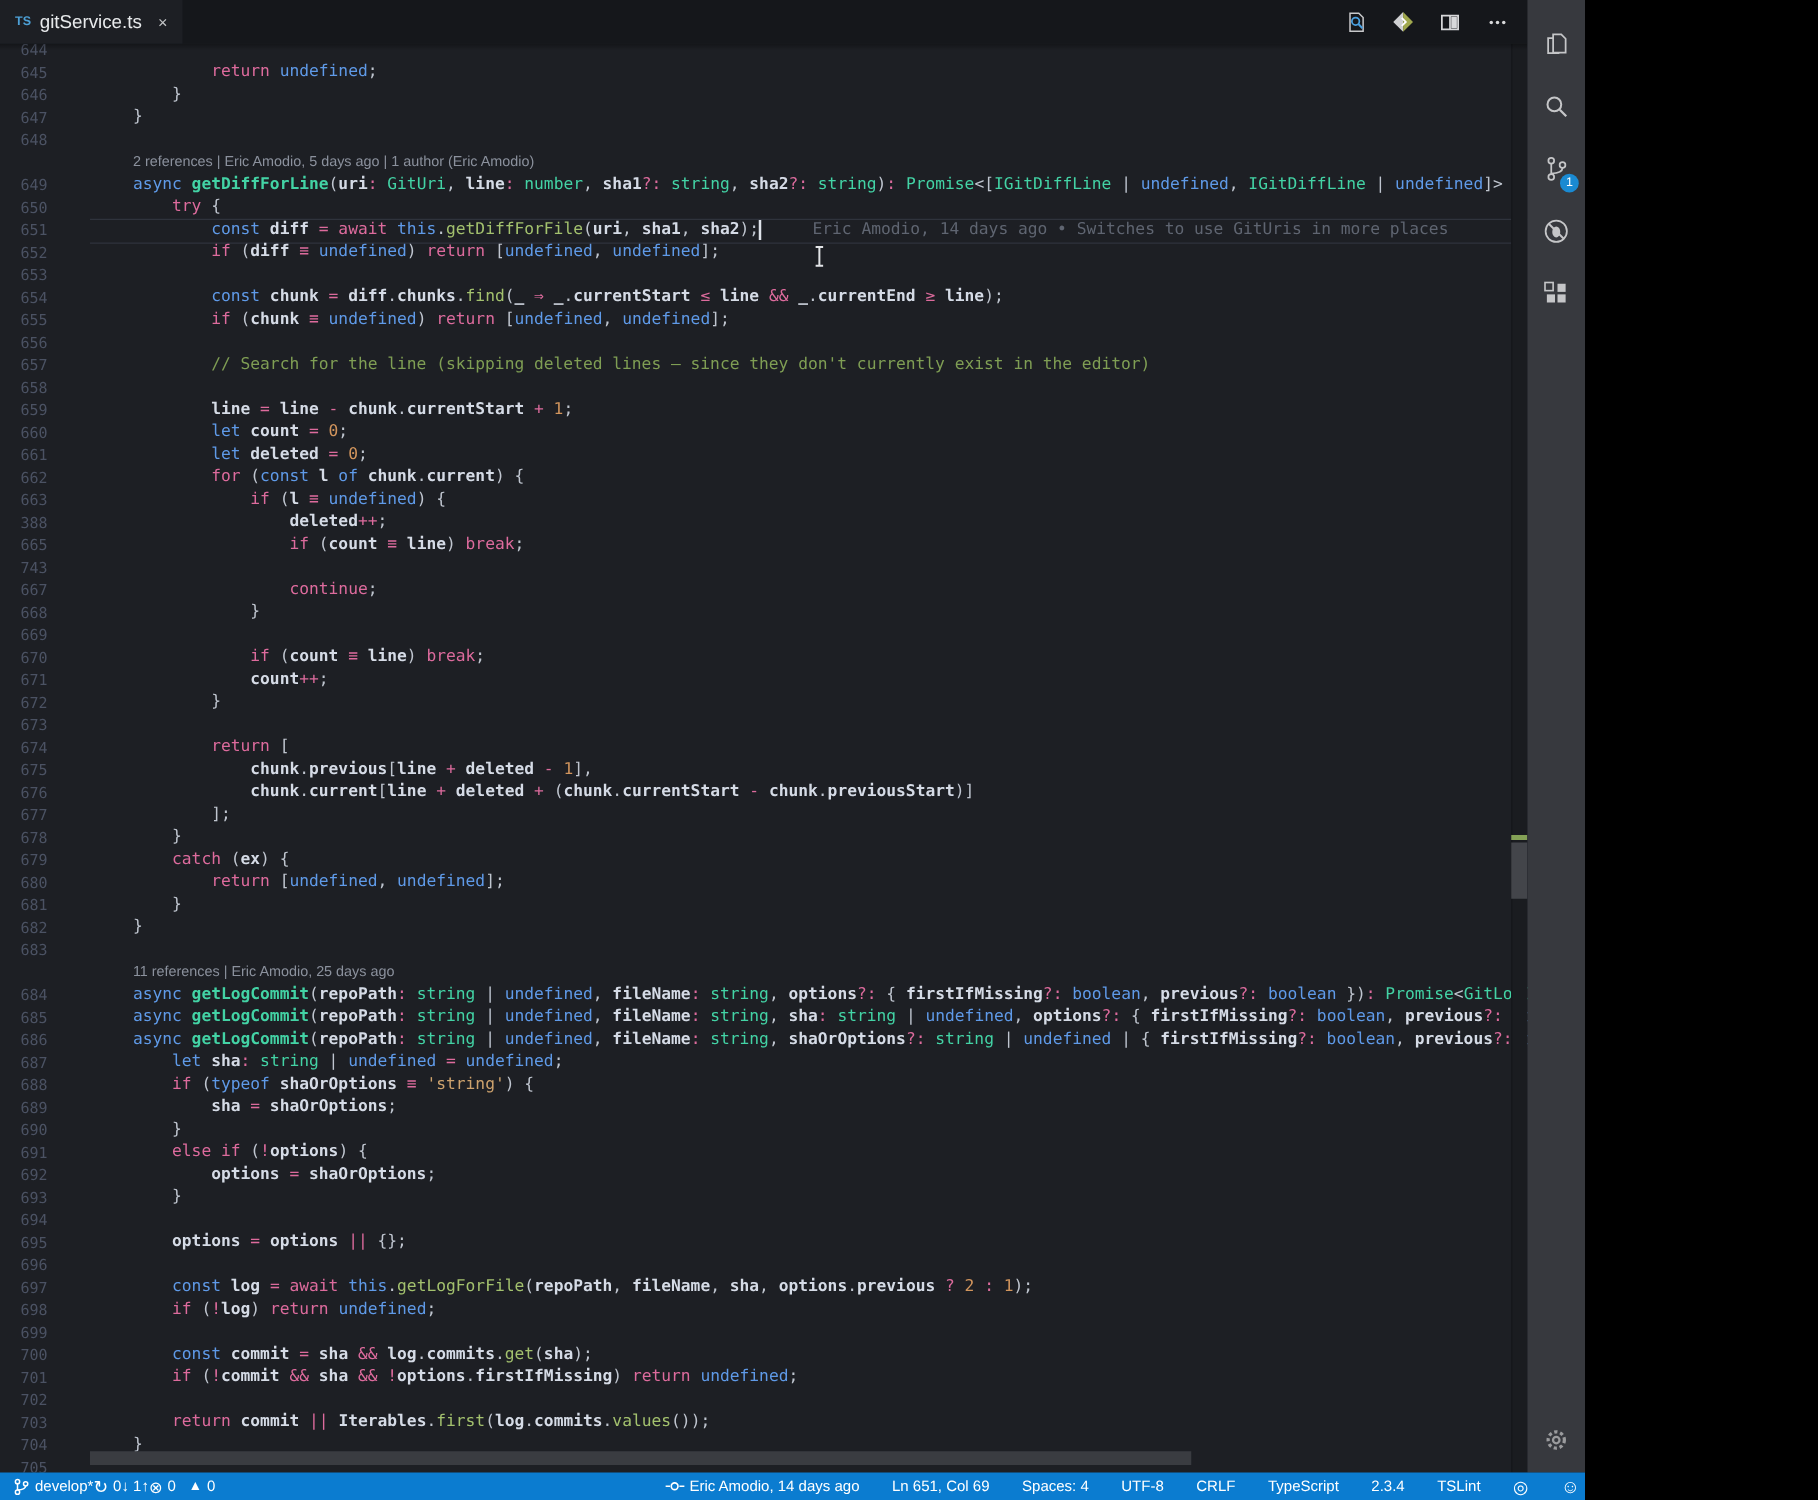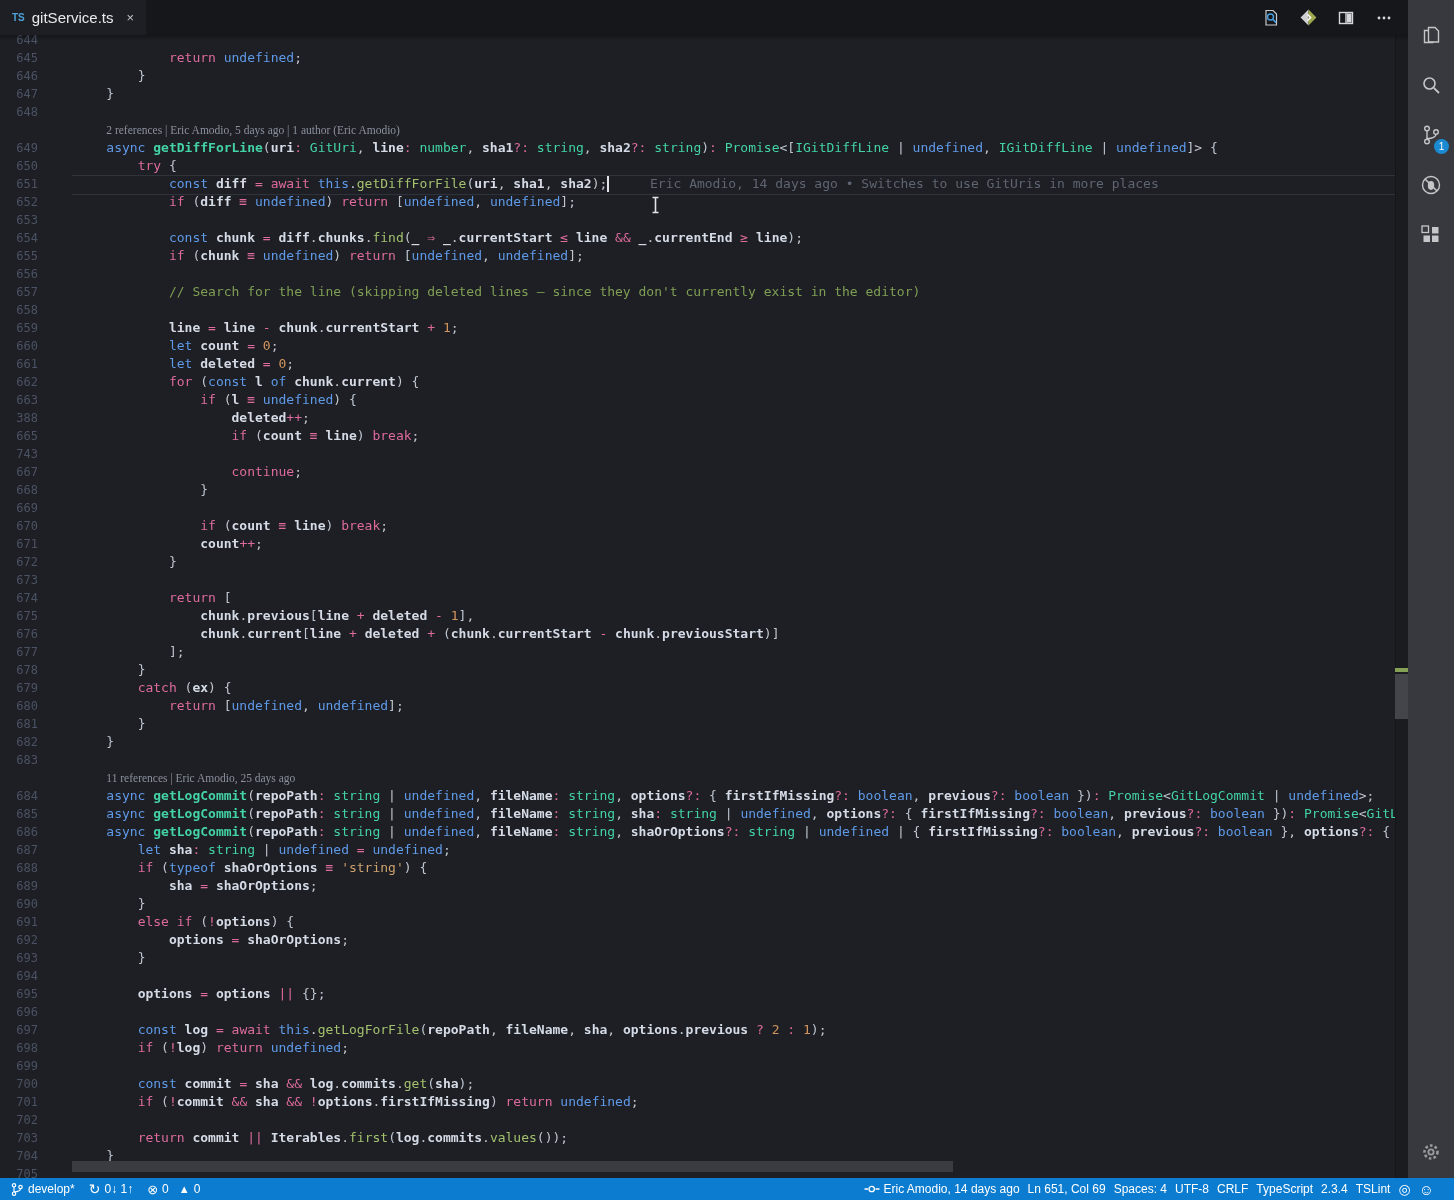--- a/index.html
+++ b/index.html
@@ -4,21 +4,21 @@
 <style>
   :root{
     --bg:#1d1f24; --tabstrip:#15171b; --tab:#1d1f24; --activity:#37393e;
     --status:#0b7cd0; --gutter:#4b5263; --kw:#5f9ae8; --ctrl:#dd6b9d;
     --type:#43d3a5; --method:#a3c16e; --ident:#d5dbe6; --punct:#bfc5cf;
     --num:#d2955d; --str:#cda26d; --comment:#7f9e54; --lens:#8b919d;
     --blame:#5f6571; --icon:#c5c6c8;
   }
   *{margin:0;padding:0;box-sizing:border-box}
   body{background:#000;font-family:"Liberation Sans",sans-serif}
-  .app{position:relative;width:1454px;height:1200px;background:var(--bg);overflow:hidden}
+  .app{position:relative;width:1268px;height:1200px;background:var(--bg);overflow:hidden}
 
   
   .activitybar{position:absolute;top:0;right:0;bottom:22px;width:46px;background:var(--activity);display:flex;flex-direction:column;align-items:center;padding-top:10px;z-index:6}
   .ab-icon{position:relative;width:44px;height:50px;display:flex;align-items:center;justify-content:center;cursor:pointer}
   .ab-badge{position:absolute;right:4px;bottom:6px;min-width:15px;height:15px;border-radius:50%;background:#1a8ad2;color:#fff;font-size:10px;line-height:15px;text-align:center;font-family:"Liberation Sans",sans-serif}
   .ab-gear{position:absolute;bottom:6px;left:0;width:46px;height:40px;display:flex;align-items:center;justify-content:center;cursor:pointer}
 
   
   .editor-col{position:absolute;top:0;left:0;right:46px;bottom:22px;background:var(--bg)}
 
@@ -32,39 +32,39 @@
   .ea-icon{display:flex;align-items:center;justify-content:center;width:20px;height:20px;cursor:pointer}
 
   
   .code-region{position:absolute;top:35px;left:0;right:0;bottom:0;overflow:hidden;font-family:"DejaVu Sans Mono",monospace;font-size:13px;cursor:text}
   .top-shadow{position:absolute;top:0;left:0;right:0;height:5px;background:linear-gradient(rgba(0,0,0,.32),transparent);z-index:5;pointer-events:none}
   #code-lines{position:absolute;top:-4px;left:0;right:0}
   .row{position:relative;height:18px;line-height:18px;white-space:pre}
   .row .ln{position:absolute;left:0;top:0;width:38px;text-align:right;color:var(--gutter);font-size:12px;line-height:18px}
   .row .code{position:absolute;left:75px;top:0;white-space:pre}
   .row.current::before{content:"";position:absolute;left:72px;right:0;top:0;height:100%;border-top:1px solid #2f333c;border-bottom:1px solid #2f333c;pointer-events:none}
-  .lens-text{position:absolute;top:1px;color:var(--lens);font-family:Liberation Serif, serif;font-size:11.5px;line-height:17px;cursor:pointer}
+  .lens-text{position:absolute;top:1px;color:var(--lens);font-family:Liberation Sans, sans-serif;font-size:11.5px;line-height:17px;cursor:pointer}
   .tk-k{color:var(--kw)} .tk-c{color:var(--ctrl)} .tk-o{color:var(--ctrl)}
   .tk-t{color:var(--type)} .tk-f{color:var(--type);font-weight:bold}
   .tk-m{color:var(--method)} .tk-v{color:var(--ident);font-weight:600}
   .tk-p{color:var(--punct)} .tk-n{color:var(--num)} .tk-s{color:var(--str)} .tk-x{color:var(--comment)}
   .caret{position:absolute;left:607px;top:1px;width:2px;height:16px;background:#dfe3ea}
   .blame{position:absolute;left:650px;top:0;color:var(--blame);white-space:pre}
 
   
   .vtrack{position:absolute;top:0;right:0;width:13px;bottom:0;background:#1a1c20;border-left:1px solid #15161a}
   .vthumb{position:absolute;top:639px;right:0;width:13px;height:45px;background:#43454a;cursor:pointer}
   .ruler-mark{position:absolute;top:633px;right:0;width:13px;height:4px;background:#84a156}
   .hthumb{position:absolute;left:72px;top:1126px;width:881px;height:11px;background:#3a3c41;cursor:pointer}
   .ibeam{position:absolute;left:650px;top:161px;z-index:6;pointer-events:none}
 
   
   .statusbar{position:absolute;left:0;right:0;bottom:0;height:22px;background:var(--status);color:#fff;display:flex;align-items:center;font-size:12px;z-index:7}
-  .sb-left{display:flex;gap:14px;padding-left:10px}
-  .sb-right{margin-left:auto;display:flex;align-items:center;gap:8px;padding-right:20px}
+  .sb-left{display:flex;padding-left:10px}
+  .sb-right{margin-left:auto;display:flex;align-items:center;gap:26px;padding-right:4px}
   .sb-item{display:flex;align-items:center;gap:4px;cursor:pointer;white-space:nowrap}
   .sb-glyph{font-size:11px;line-height:1}
 </style>
 </head>
 <body>
 
 <div class="app">
 
   <div class="editor-col">
 

